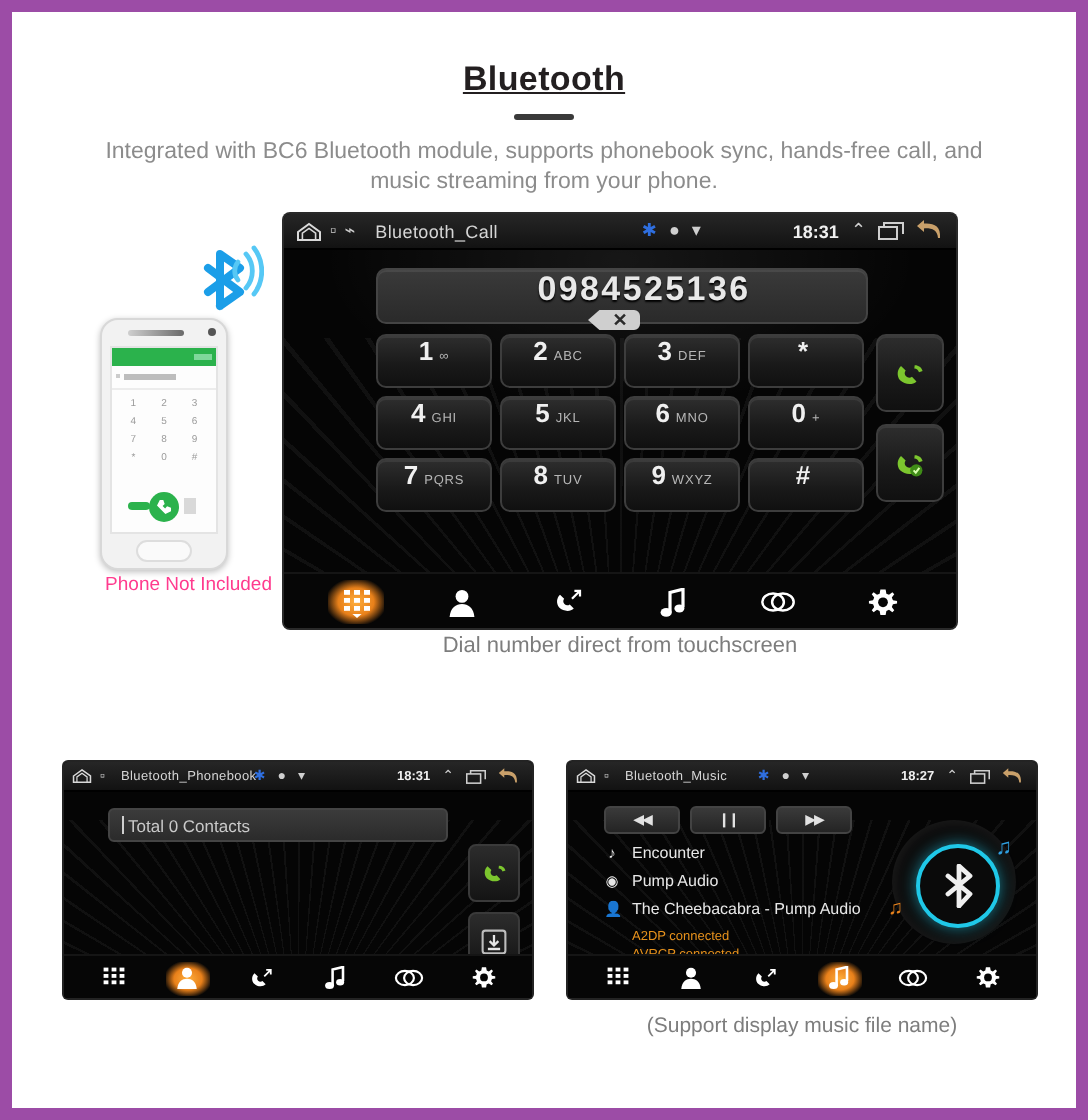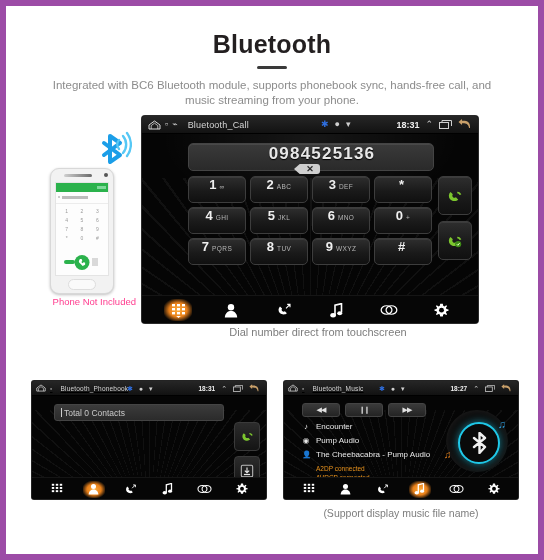--- a/index.html
+++ b/index.html
@@ -12,22 +12,22 @@
   .page{
     position:relative;width:544px;height:560px;box-sizing:border-box;
     border-left:6px solid #9c4ca6;
     border-top:6px solid #9c4ca6;
     border-right:6px solid #9c4ca6;
     border-bottom:6px solid #9c4ca6;
     background:#fff;
   }
   
   .title{
-    text-align:center;font-size:25px;font-weight:bold;color:#231f20;
-    letter-spacing:.2px;margin-top:24px;
+    text-align:center;font-size:17px;font-weight:bold;color:#231f20;
+    letter-spacing:.2px;margin-top:24px;text-decoration:underline;
   }
   .rule{width:30px;height:3px;background:#3a3a3a;margin:7px auto 0;border-radius:2px;}
   .subtitle{
     text-align:center;color:#8c8c8c;font-size:11.5px;line-height:15px;
     margin:9px 40px 0 40px;
   }
   .pinkline{
     text-align:center;color:#ff3b8e;font-size:11.5px;margin-top:4px;white-space:nowrap;
   }
   .pinkline span{display:inline-block;}
@@ -155,33 +155,32 @@
   .navbtn{
     width:28px;height:22px;display:flex;align-items:center;justify-content:center;
     border-radius:4px;color:#f1f1f1;
   }
   .navbtn.active{
     background:radial-gradient(ellipse at center, #ffae3d 0%, #e8801a 45%, rgba(140,70,8,0) 78%);
   }
   .navbtn svg{display:block;}
 
   .hero-cap{
-    position:absolute;left:144px;top:210px;width:336px;text-align:center;
+    position:absolute;left:136px;top:210px;width:336px;text-align:center;
     color:#7d7d7d;font-size:11px;
   }
 
   
   .bottom{position:absolute;left:0;right:0;top:375px;height:175px;}
   .panel{position:absolute;width:234px;}
   .panel.left{left:26px;}
   .panel.right{left:278px;}
   .mini{
     width:234px;height:118px;background:#050505;border-radius:2px;overflow:hidden;position:relative;
     box-shadow:0 0 0 1px #232323;
-    text-decoration:underline;
   }
   .mini .statusbar{height:14px;padding:0 4px;}
   .mini .sb-title{font-size:6.5px;margin-left:4px;}
   .mini .sb-time{font-size:6.5px;}
   .mini .glyph{font-size:7px;}
   .mini-body{position:relative;height:104px;background:#050505;overflow:hidden;}
   .mini .navbar{height:22px;padding:0 6px;}
   .mini .navbtn{width:22px;height:17px;}
 
   .searchbar{

